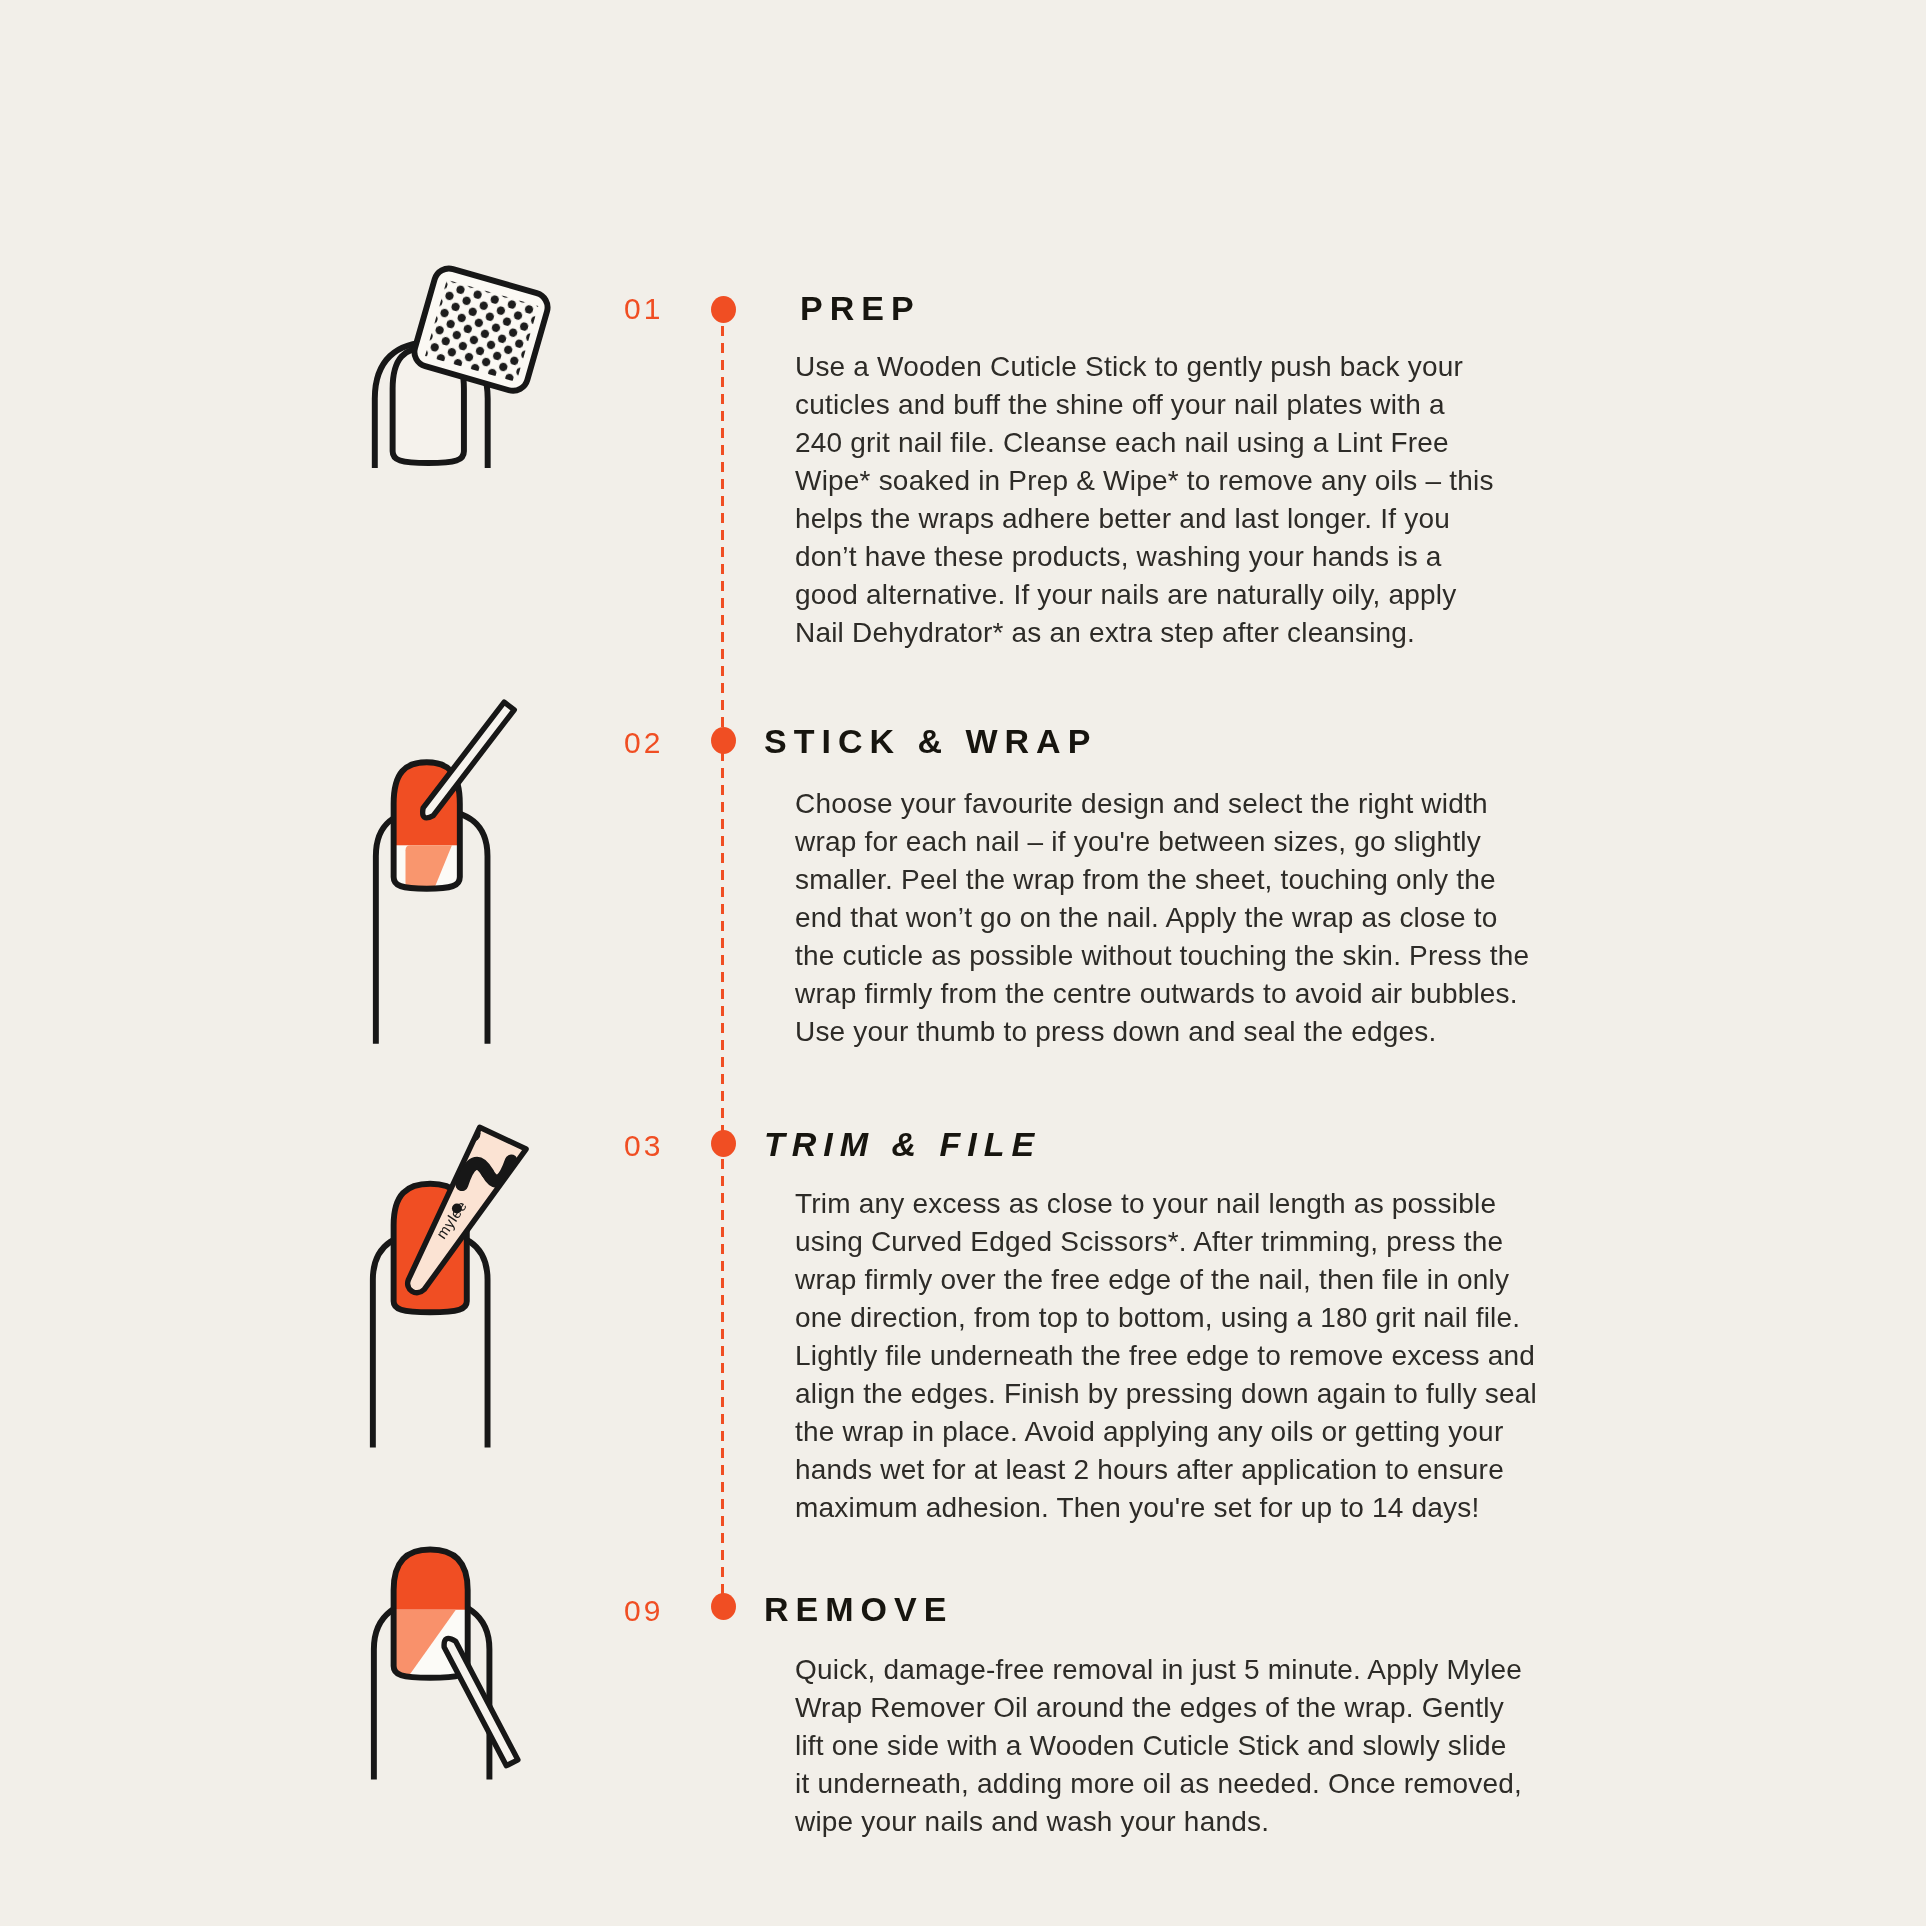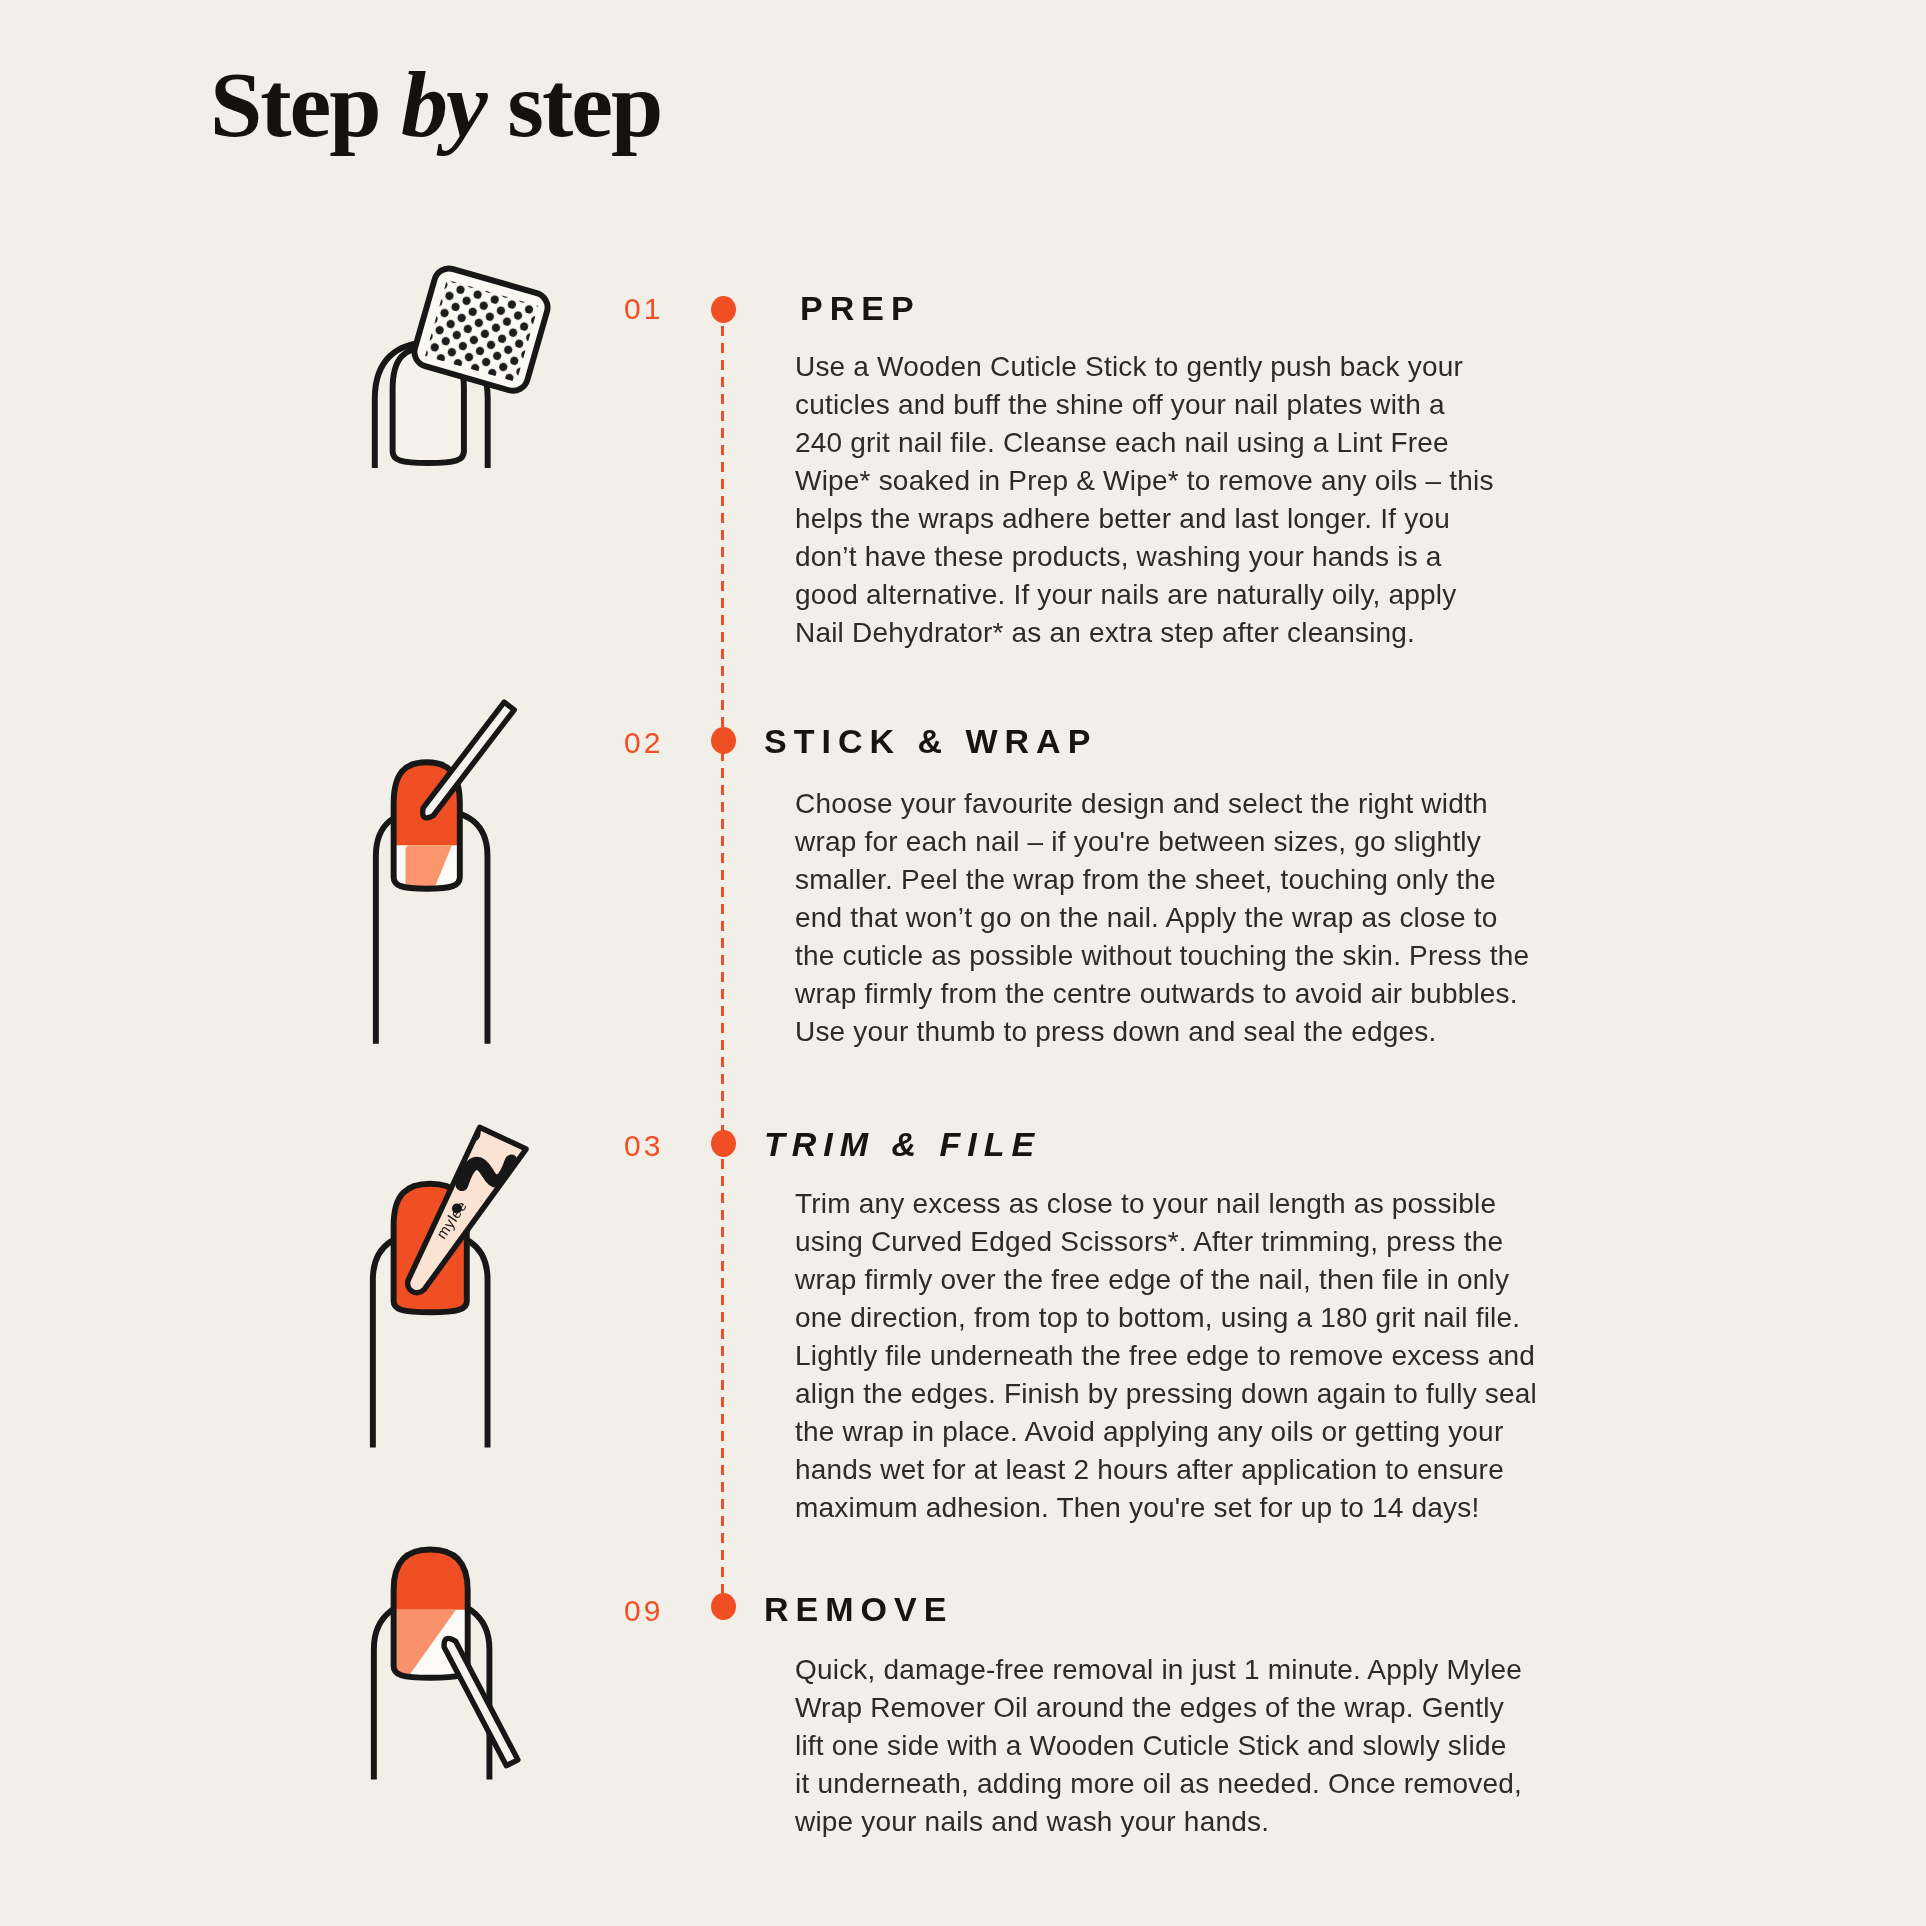--- a/index.html
+++ b/index.html
@@ -51,21 +51,20 @@
     font-size:28px;line-height:38px;color:var(--body);
     letter-spacing:0.2px;white-space:pre-line;margin-left:31px;
   }
   .illu{position:absolute;}
 </style>
 </head>
 <body>
 
 <div class="canvas">
 
-  <div class="title"><span>Step </span><span class="em">by</span><span> step</span></div>
 
   <div class="timeline"></div>
   <div class="tdot" style="left:711px;top:296px;"></div>
   <div class="tdot" style="left:711px;top:727px;"></div>
   <div class="tdot" style="left:711px;top:1130px;"></div>
   <div class="tdot" style="left:711px;top:1593px;"></div>
 
   <div class="step-num" style="top:294px;">01</div>
   <div class="step-head" style="top:291px;margin-left:36px;">PREP</div>
   <div class="step-body" style="top:348px;">Use a Wooden Cuticle Stick to gently push back your
@@ -94,21 +93,21 @@
 wrap firmly over the free edge of the nail, then file in only
 one direction, from top to bottom, using a 180 grit nail file.
 Lightly file underneath the free edge to remove excess and
 align the edges. Finish by pressing down again to fully seal
 the wrap in place. Avoid applying any oils or getting your
 hands wet for at least 2 hours after application to ensure
 maximum adhesion. Then you're set for up to 14 days!</div>
 
   <div class="step-num" style="top:1596px;">09</div>
   <div class="step-head" style="top:1592px;">REMOVE</div>
-  <div class="step-body" style="top:1651px;">Quick, damage-free removal in just 1 minute. Apply Mylee
+  <div class="step-body" style="top:1651px;">Quick, damage-free removal in just 5 minute. Apply Mylee
 Wrap Remover Oil around the edges of the wrap. Gently
 lift one side with a Wooden Cuticle Stick and slowly slide
 it underneath, adding more oil as needed. Once removed,
 wipe your nails and wash your hands.</div>
 
   <svg class="illu" style="left:347px;top:265px;" width="218" height="203" viewBox="0 0 220 205">
     <g>
       <path d="M28,205 V135 C28,96 50,78 85,78 C120,78 142,96 142,135 V205" fill="none" stroke="#171717" stroke-width="6"></path>
     </g>
     <g>

